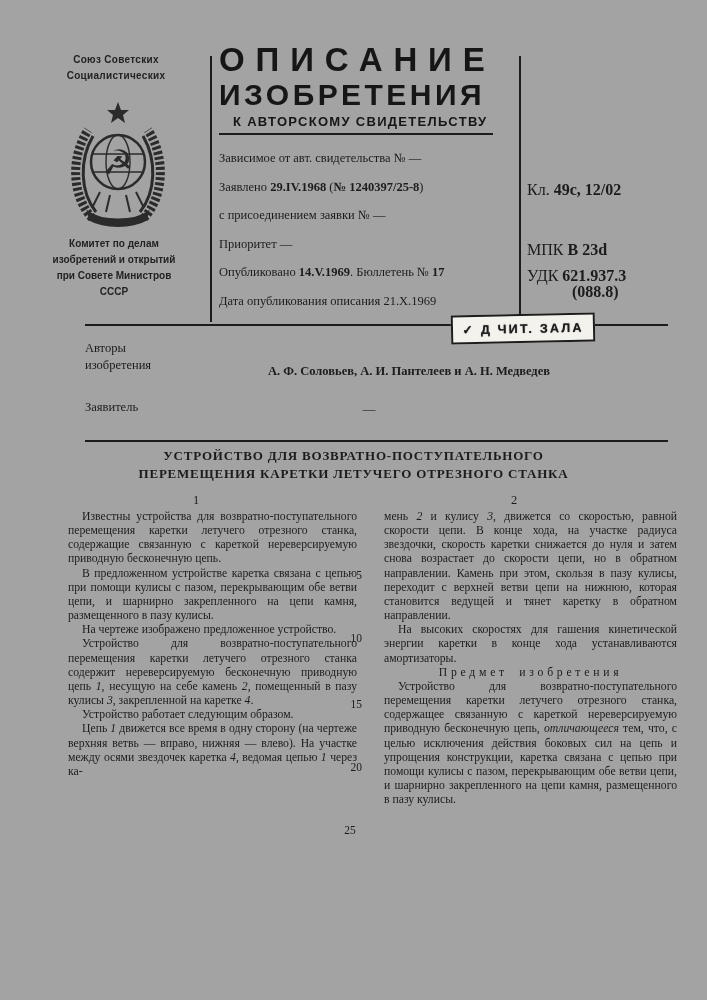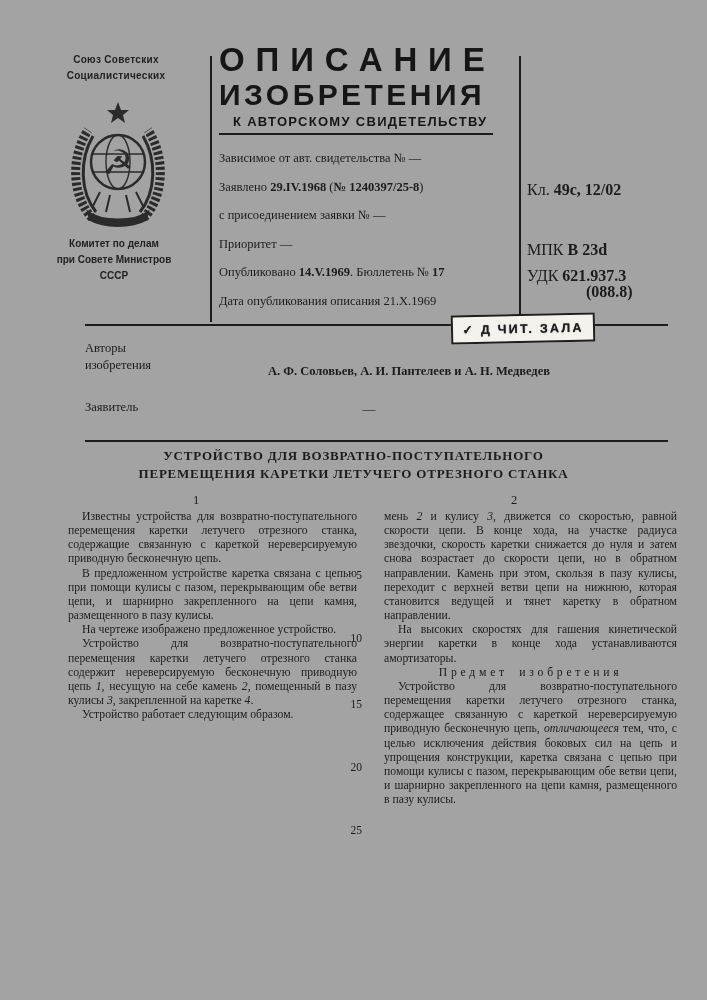--- a/index.html
+++ b/index.html
@@ -52,21 +52,21 @@
     position:absolute;left:528px;top:46px;
     font-family:"Liberation Sans", sans-serif;font-weight:bold;
     font-size:30px;letter-spacing:.05em;color:#161616;white-space:nowrap;
   }
   .meta-list{position:absolute;left:219px;top:149px;width:296px;}
   .meta-line{font-size:12.5px;line-height:18px;margin-bottom:10.5px;white-space:nowrap;}
   .meta-right{position:absolute;font-size:16px;white-space:nowrap;}
   .mr-class{left:527px;top:181px;}
   .mr-mpk{left:527px;top:241px;}
   .mr-udk{left:527px;top:267px;}
-  .mr-udk2{left:586px;top:283px;text-align:center;}
+  .mr-udk2{left:572px;top:283px;text-align:center;}
   
   .hrule{position:absolute;left:85px;width:583px;height:2px;background:#1c1c1c;}
   .hr1{top:324px;}
   .hr2{top:440px;}
   .stamp{
     position:absolute;left:451px;top:314px;width:140px;height:25px;
     background:#f4f2ed;border:2px solid #1d1d1d;
     transform:rotate(-1.2deg);
     display:flex;align-items:center;justify-content:center;
     font-family:"Liberation Sans", sans-serif;font-weight:bold;
@@ -133,20 +133,21 @@
       </g>
 
       <path d="M56,2 L59,10 L67,10 L61,15 L63,23 L56,18 L49,23 L51,15 L45,10 L53,10 Z" fill="#2b2b2b"></path>
 
       <text x="56" y="74" font-size="34" text-anchor="middle" fill="#2b2b2b" font-family="DejaVu Sans, sans-serif">☭</text>
     </svg>
   </div>
 
   <div class="committee-block">
     <div>Комитет по делам</div>
+    <div>изобретений и открытий</div>
     <div>при Совете Министров</div>
     <div>СССР</div>
   </div>
 
   <div class="vline vline1"></div>
   <div class="vline vline2"></div>
 
   <div class="masthead-title">
     <div class="mh1">ОПИСАНИЕ</div>
     <div class="mh2">ИЗОБРЕТЕНИЯ</div>
@@ -184,29 +185,30 @@
 
   <div class="col-header ch1">1</div>
   <div class="col-header ch2">2</div>
 
   <div class="bodycol col1">
       <p>Известны устройства для возвратно-поступательного перемещения каретки летучего отрезного станка, содержащие связанную с кареткой нереверсируемую приводную бесконечную цепь.</p>
       <p>В предложенном устройстве каретка связана с цепью при помощи кулисы с пазом, перекрывающим обе ветви цепи, и шарнирно закрепленного на цепи камня, размещенного в пазу кулисы.</p>
       <p>На чертеже изображено предложенное устройство.</p>
       <p>Устройство для возвратно-поступательного перемещения каретки летучего отрезного станка содержит нереверсируемую бесконечную приводную цепь <i>1</i>, несущую на себе камень <i>2</i>, помещенный в пазу кулисы <i>3</i>, закрепленной на каретке <i>4</i>.</p>
       <p>Устройство работает следующим образом.</p>
+      <p>Цепь <i>1</i> движется все время в одну сторону (на чертеже верхняя ветвь — вправо, нижняя — влево). На участке между осями звездочек каретка <i>4</i>, ведомая цепью <i>1</i> через ка-</p>
     </div>
   <div class="bodycol col2">
       <p class="noindent">мень <i>2</i> и кулису <i>3</i>, движется со скоростью, равной скорости цепи. В конце хода, на участке радиуса звездочки, скорость каретки снижается до нуля и затем снова возрастает до скорости цепи, но в обратном направлении. Камень при этом, скользя в пазу кулисы, переходит с верхней ветви цепи на нижнюю, которая становится ведущей и тянет каретку в обратном направлении.</p>
       <p>На высоких скоростях для гашения кинетической энергии каретки в конце хода устанавливаются амортизаторы.</p>
       <p class="claim-heading">Предмет изобретения</p>
       <p>Устройство для возвратно-поступательного перемещения каретки летучего отрезного станка, содержащее связанную с кареткой нереверсируемую приводную бесконечную цепь, <i>отличающееся</i> тем, что, с целью исключения действия боковых сил на цепь и упрощения конструкции, каретка связана с цепью при помощи кулисы с пазом, перекрывающим обе ветви цепи, и шарнирно закрепленного на цепи камня, размещенного в пазу кулисы.</p>
     </div>
 
   <div id="gutter-nums">
       <div class="gutter-num" style="top: 569px;">5</div>
       <div class="gutter-num" style="top: 632px;">10</div>
       <div class="gutter-num" style="top: 698px;">15</div>
       <div class="gutter-num" style="top: 761px;">20</div>
-      <div class="gutter-num" style="top: 824px;">25</div>
+      <div class="gutter-num" style="top: 824px; text-align: center;">25</div>
     </div>
 
 </div>
 
 </body></html>

